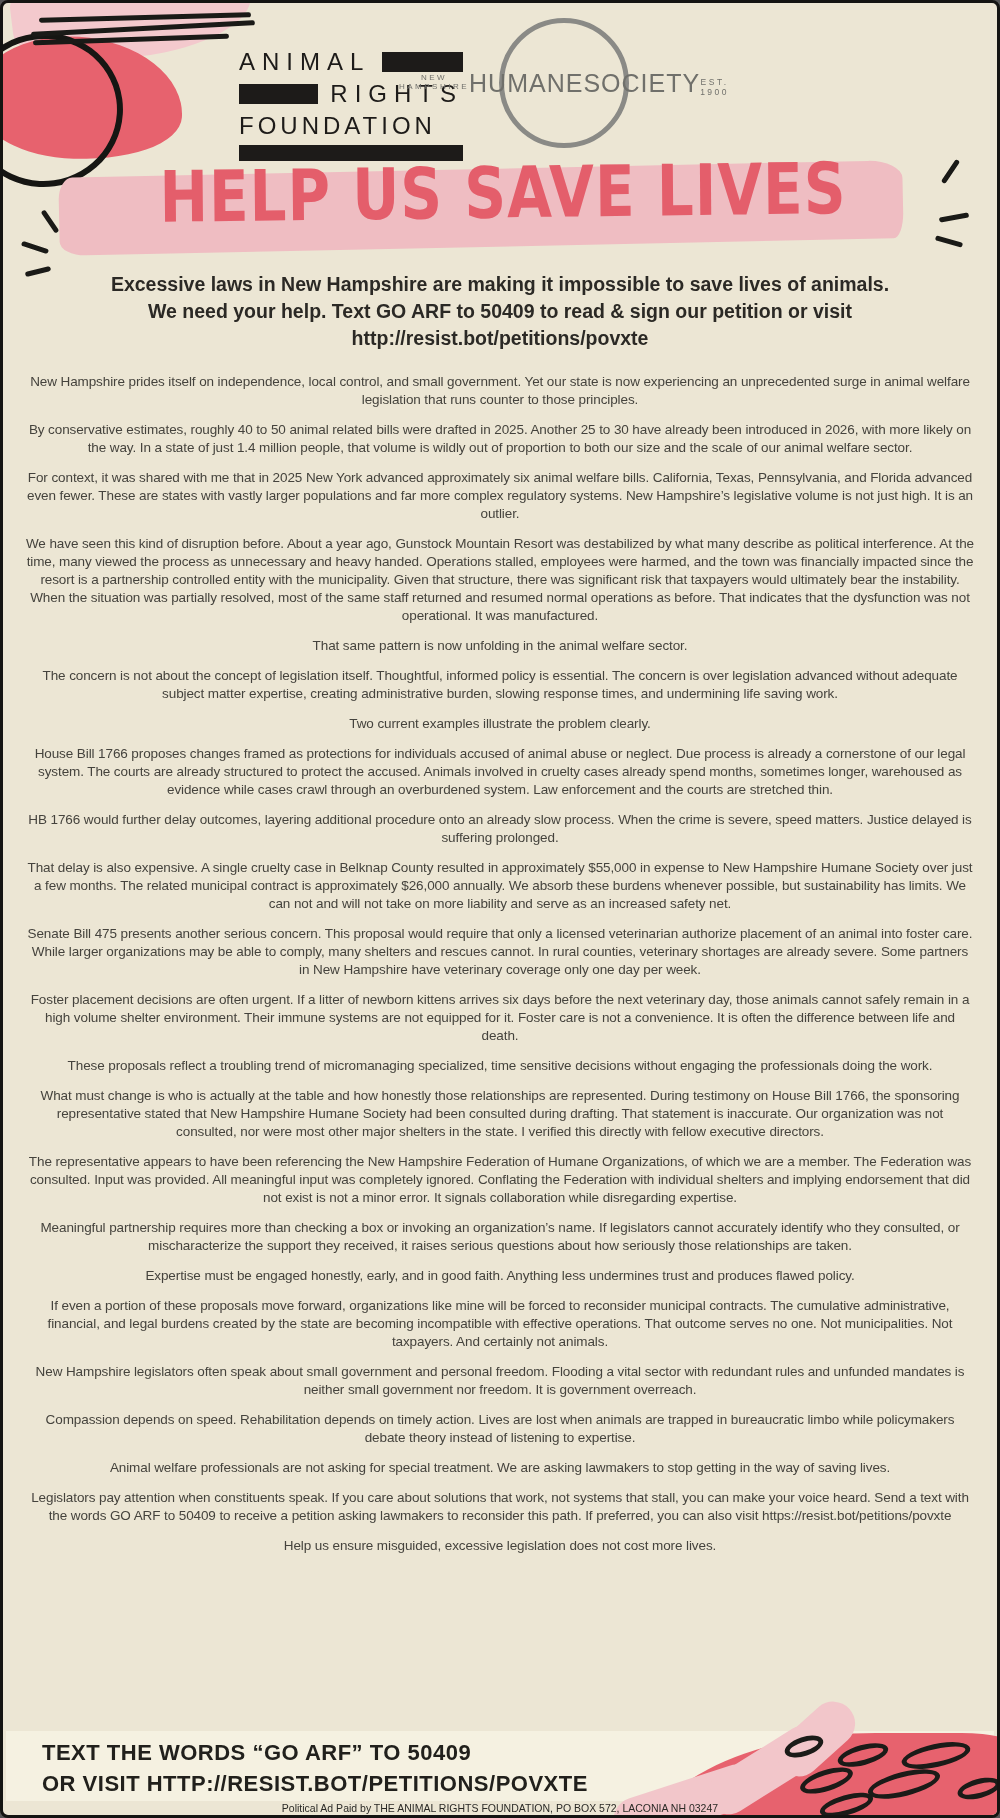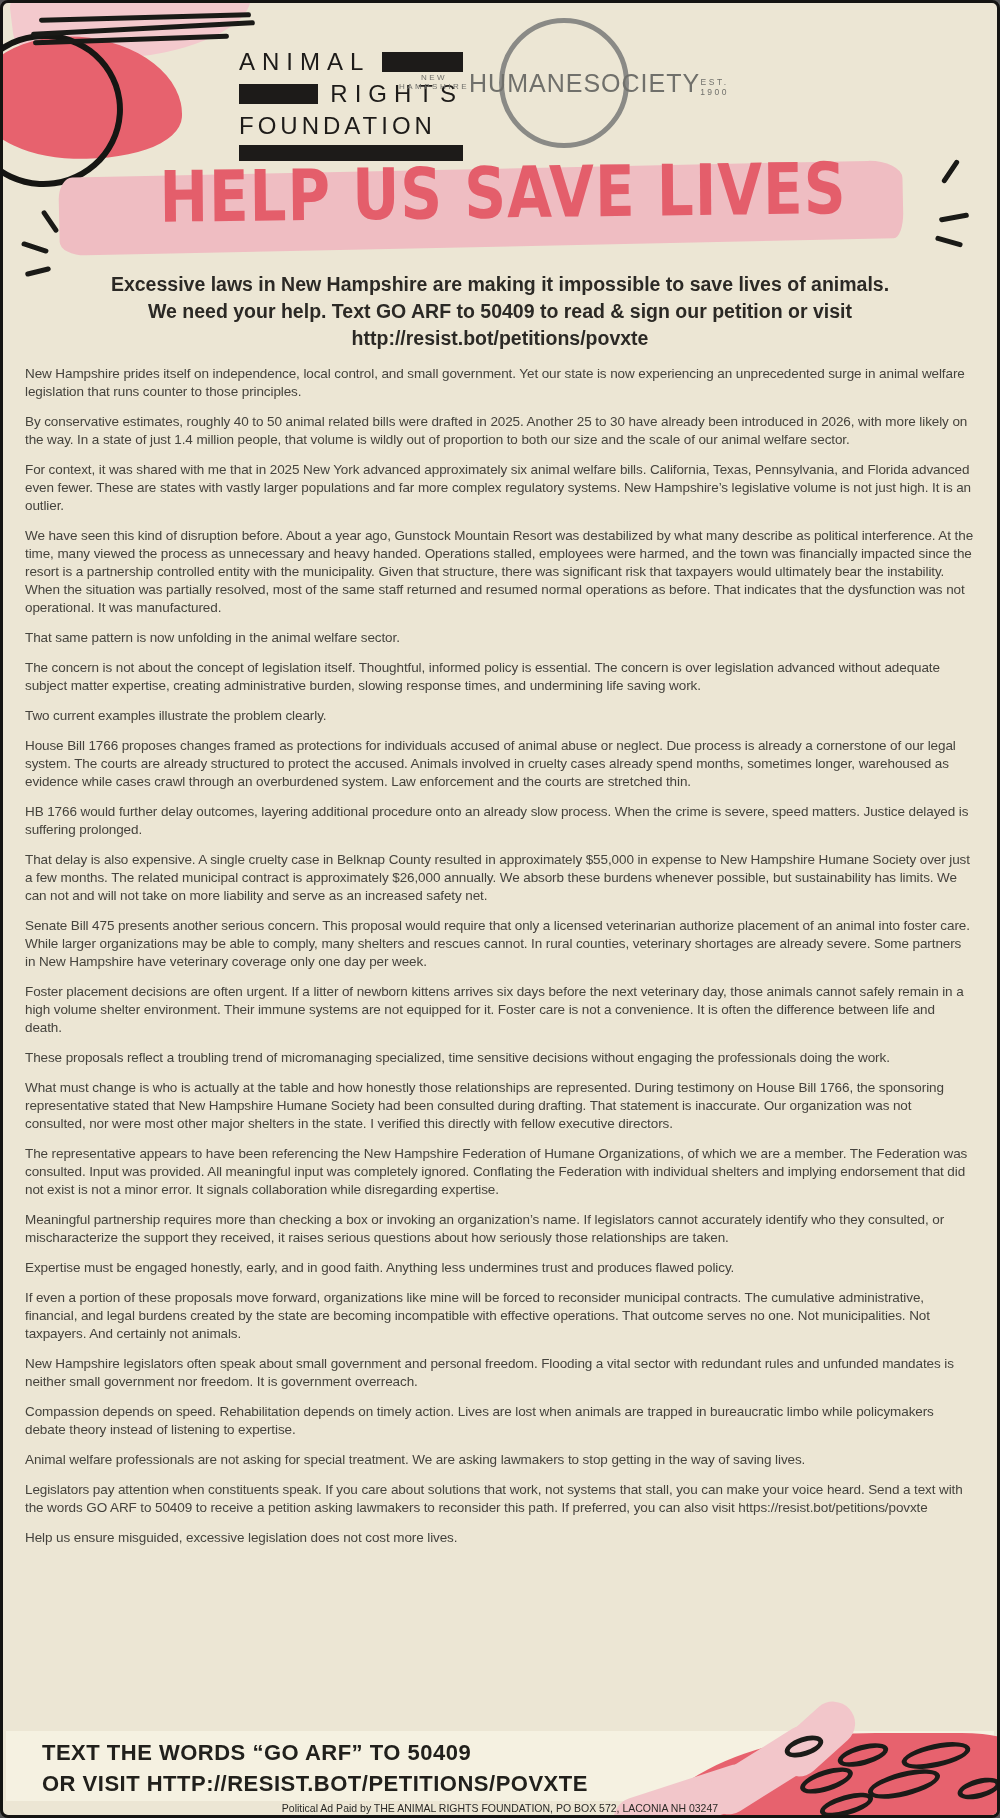--- a/index.html
+++ b/index.html
@@ -49,21 +49,21 @@
   .bl3{left:22px;top:266px;width:26px;transform:rotate(-14deg);}
   .br1{left:934px;top:166px;width:27px;transform:rotate(-56deg);}
   .br2{left:936px;top:212px;width:30px;transform:rotate(-10deg);}
   .br3{left:932px;top:236px;width:28px;transform:rotate(16deg);}
   
   .subhead{position:absolute;left:30px;right:30px;top:268px;text-align:center;
     font-size:19.5px;line-height:27px;font-weight:bold;color:#2b2925;}
   
   .body-copy{position:absolute;left:22px;right:22px;top:362px;height:1364px;overflow:hidden;
     font-size:13.5px;line-height:18px;letter-spacing:-0.1px;color:#45433d;}
-  .para{margin:0 0 12px 0;}
+  .para{margin:8px 0 12px 0;text-align:center;}
   
   .cta-band{position:absolute;left:3px;right:3px;top:1728px;height:70px;background:#f5f1e1;
     padding:6px 0 0 36px;box-sizing:border-box;color:#21201c;}
   .cta-line{font-size:22px;font-weight:bold;letter-spacing:0.5px;line-height:31px;white-space:nowrap;}
   .footer-line{position:absolute;left:0;right:0;top:1799px;text-align:center;font-size:10.5px;
     color:#2b2a26;}
   
   .deco-br{position:absolute;left:628px;top:1716px;width:372px;height:102px;}
   .br-red{position:absolute;left:8px;top:14px;width:430px;height:130px;background:#e7626e;
     border-radius:55% 25% 0 0 / 95% 45% 0 0;}

